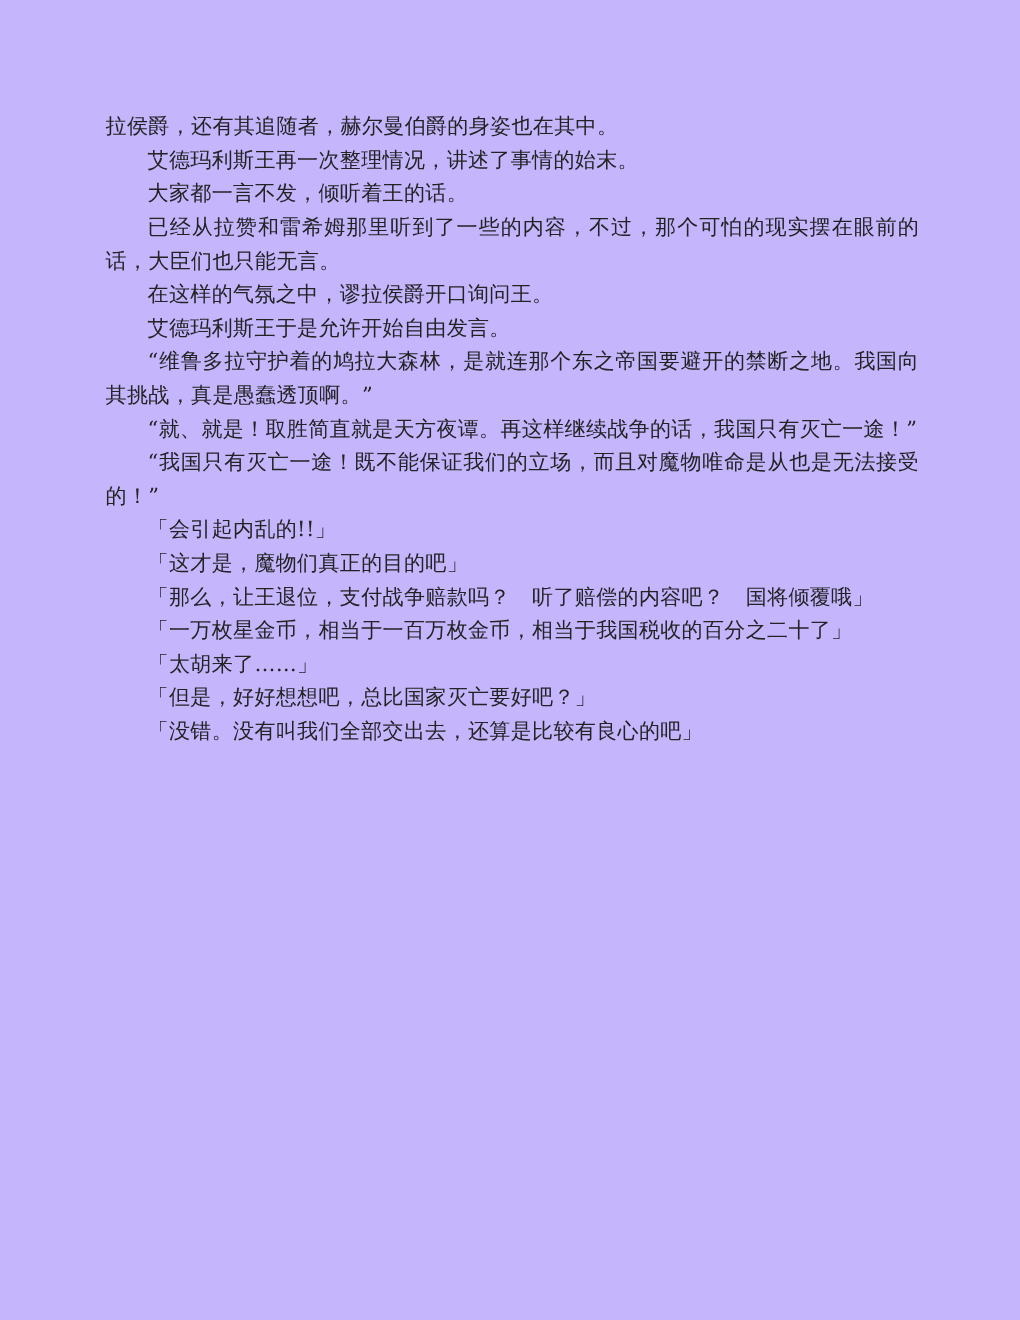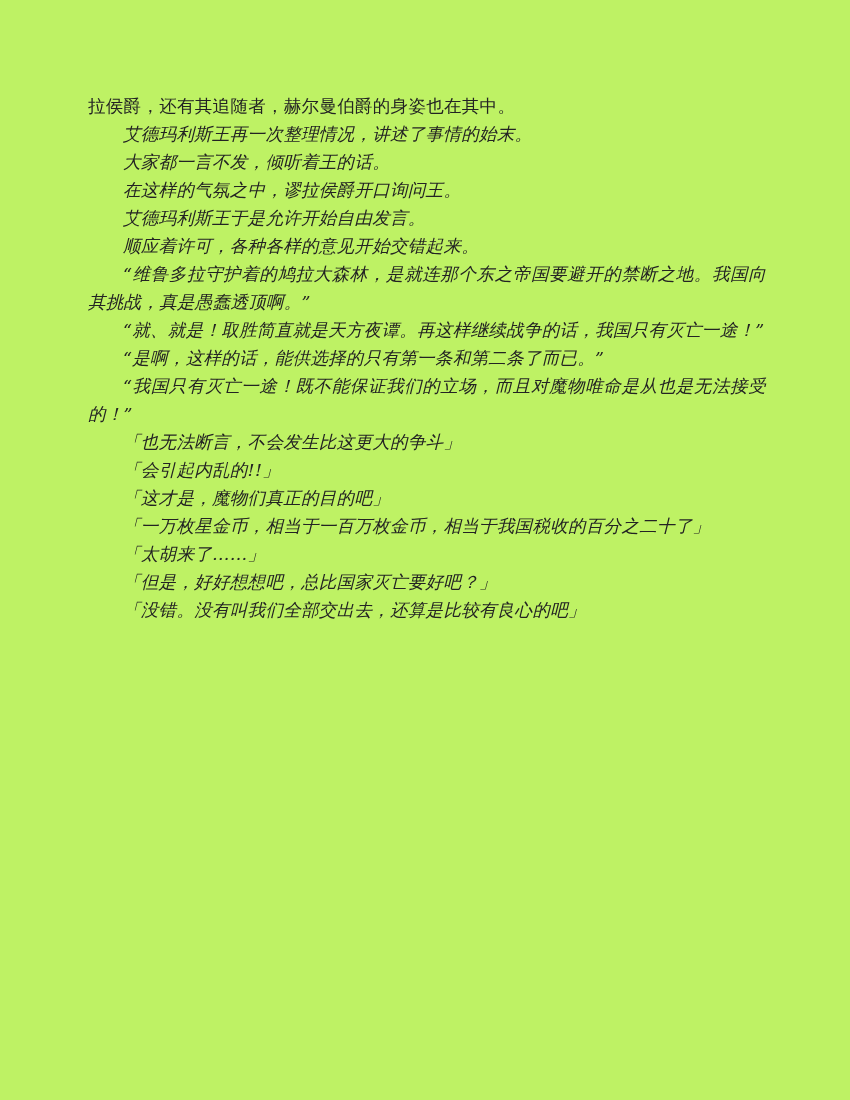--- a/index.html
+++ b/index.html
@@ -10,58 +10,56 @@
     width: 850px;
     height: 1100px;
     background: #fdfdfd;
     overflow: hidden;
     font-family: "DejaVu Serif", "Liberation Serif", serif;
   }
   .page {
     position: relative;
     width: 850px;
     height: 1100px;
-    background: #bef264;
+    background: #c4b5fd;
   }
   .text-area {
     position: absolute;
     left: 88px;
     top: 92px;
     width: 678px;
     color: #232323;
     font-size: 17.5px;
     line-height: 28px;
     text-align: justify;
     letter-spacing: 0.3px;
   }
   p.para {
     margin: 0;
     padding: 0;
   }
   p.para.indent {
     text-indent: 2em;
-    font-style: italic;
   }
 </style>
 </head>
 <body>
 
 <div class="page">
   <div class="text-area" style="color: rgb(35, 35, 35);">
       <p class="para">拉侯爵，还有其追随者，赫尔曼伯爵的身姿也在其中。</p>
       <p class="para indent">艾德玛利斯王再一次整理情况，讲述了事情的始末。</p>
       <p class="para indent">大家都一言不发，倾听着王的话。</p>
+      <p class="para indent">已经从拉赞和雷希姆那里听到了一些的内容，不过，那个可怕的现实摆在眼前的话，大臣们也只能无言。</p>
       <p class="para indent">在这样的气氛之中，谬拉侯爵开口询问王。</p>
       <p class="para indent">艾德玛利斯王于是允许开始自由发言。</p>
-      <p class="para indent">顺应着许可，各种各样的意见开始交错起来。</p>
       <p class="para indent">“维鲁多拉守护着的鸠拉大森林，是就连那个东之帝国要避开的禁断之地。我国向其挑战，真是愚蠢透顶啊。”</p>
       <p class="para indent">“就、就是！取胜简直就是天方夜谭。再这样继续战争的话，我国只有灭亡一途！”</p>
-      <p class="para indent">“是啊，这样的话，能供选择的只有第一条和第二条了而已。”</p>
       <p class="para indent">“我国只有灭亡一途！既不能保证我们的立场，而且对魔物唯命是从也是无法接受的！”</p>
-      <p class="para indent">「也无法断言，不会发生比这更大的争斗」</p>
       <p class="para indent">「会引起内乱的!!」</p>
       <p class="para indent">「这才是，魔物们真正的目的吧」</p>
+      <p class="para indent">「那么，让王退位，支付战争赔款吗？　听了赔偿的内容吧？　国将倾覆哦」</p>
       <p class="para indent">「一万枚星金币，相当于一百万枚金币，相当于我国税收的百分之二十了」</p>
       <p class="para indent">「太胡来了……」</p>
       <p class="para indent">「但是，好好想想吧，总比国家灭亡要好吧？」</p>
       <p class="para indent">「没错。没有叫我们全部交出去，还算是比较有良心的吧」</p>
     </div>
 </div>
 
 </body></html>

